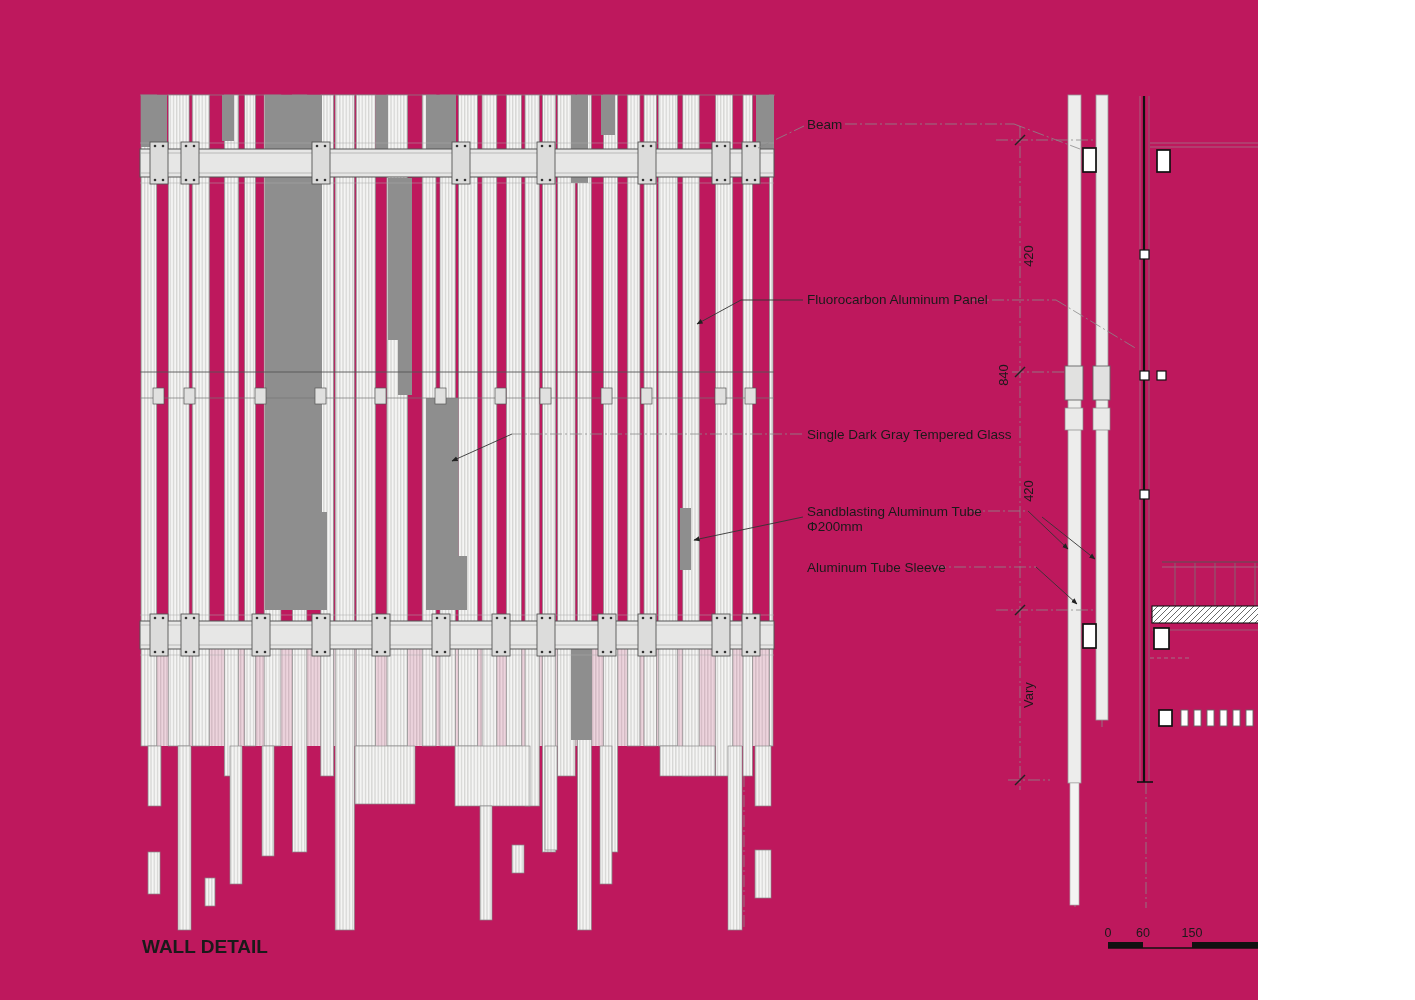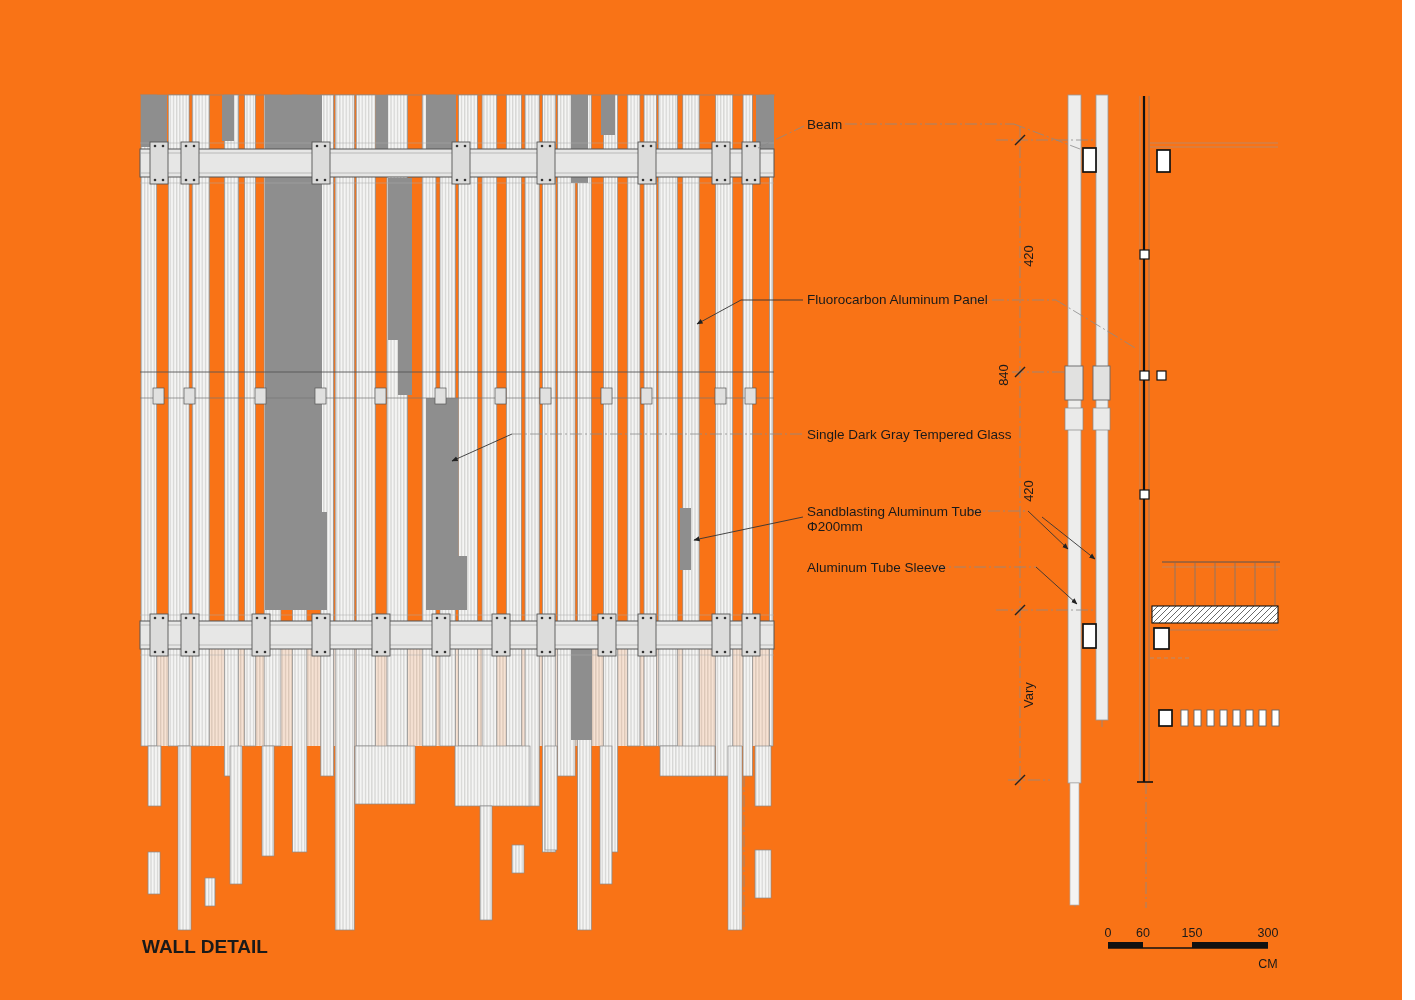--- a/index.html
+++ b/index.html
@@ -1,16 +1,16 @@
 <!DOCTYPE html>
 <html><head>
 <meta charset="utf-8">
 <style>
   html,body{margin:0;padding:0;background:#fff;}
-  .canvas{position:relative;width:1402px;height:1000px;background:#f97316;overflow:hidden;}
+  .canvas{position:relative;width:1258px;height:1000px;background:#be185d;overflow:hidden;}
   svg{display:block;}
   text{font-family:"Liberation Sans",sans-serif;fill:#1a1a1a;}
   .lbl{font-size:13.5px;}
   .dim{font-size:13px;}
   .num{font-size:12.5px;}
   .title{font-size:19px;font-weight:bold;}
   .dashdot{stroke:#8a8a8a;stroke-width:0.8;fill:none;stroke-dasharray:12 3 2 3;}
   .dash{stroke:#999;stroke-width:0.7;fill:none;stroke-dasharray:4 3;}
   .leader{stroke:#333;stroke-width:0.9;fill:none;}
 </style>

